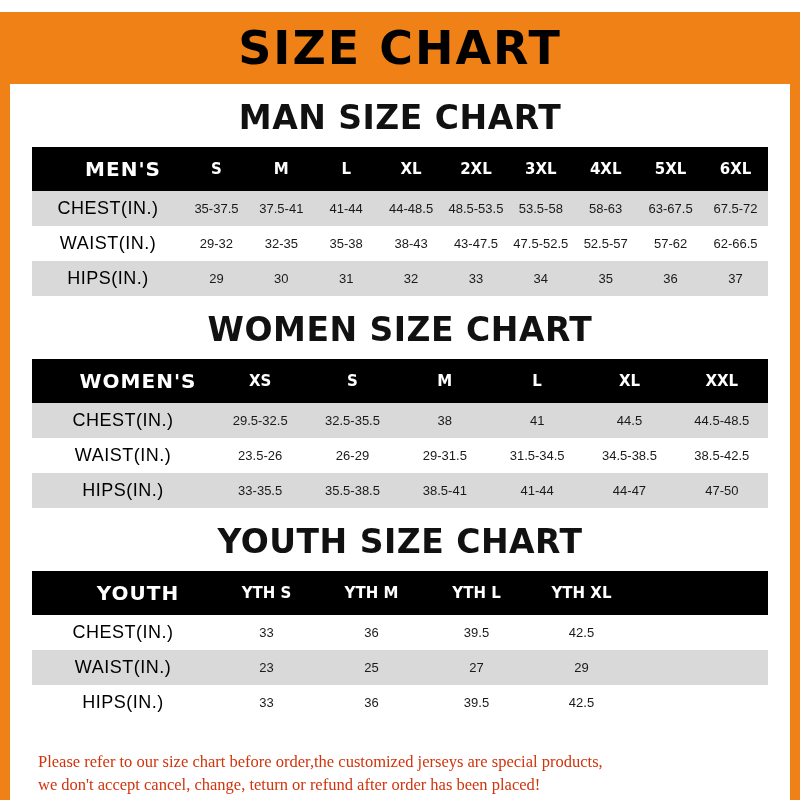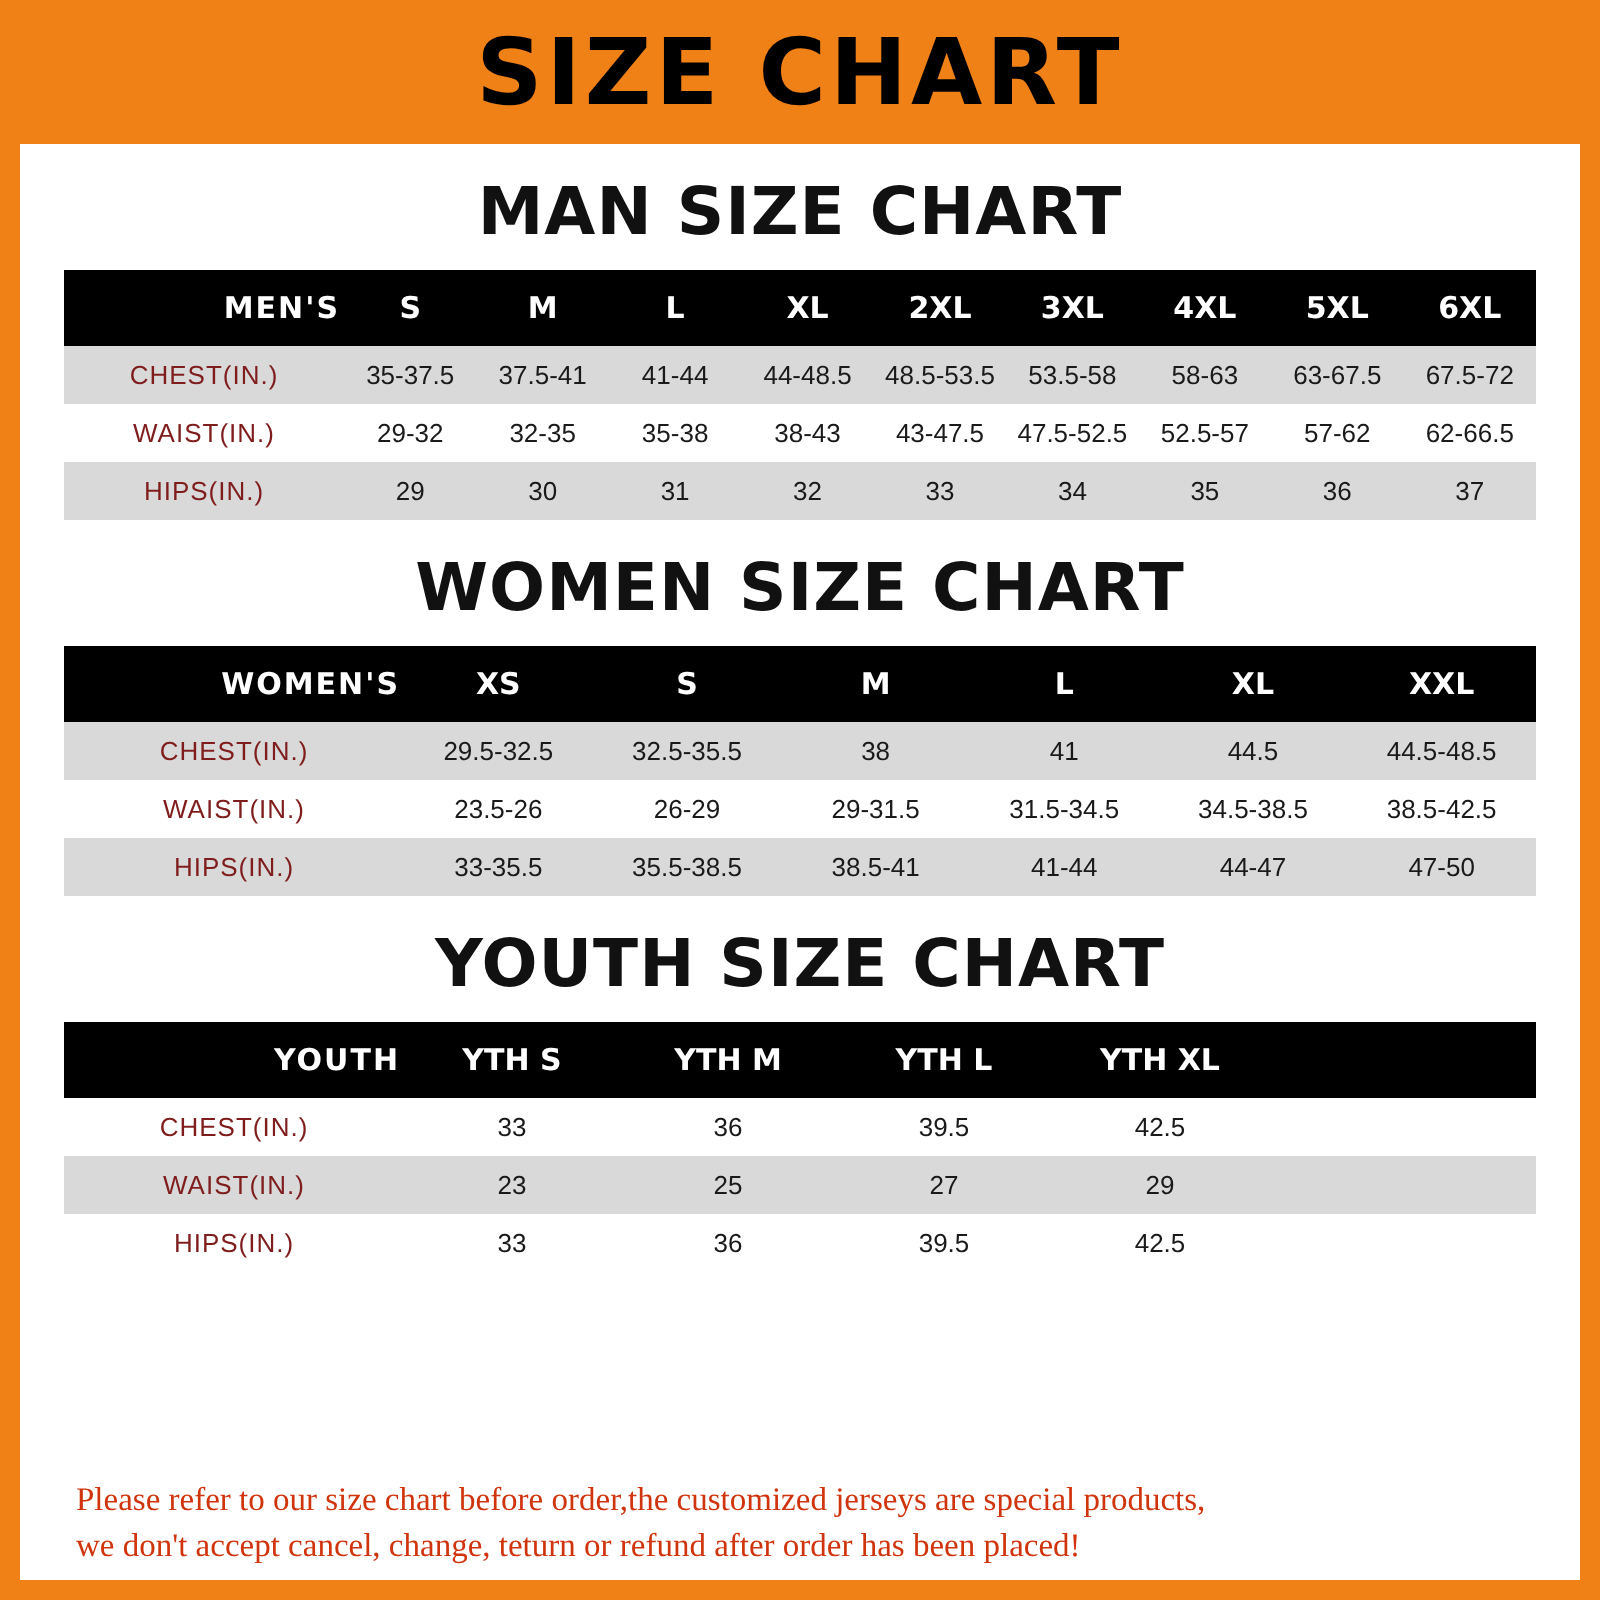--- a/index.html
+++ b/index.html
@@ -21,21 +21,21 @@
     box-sizing: border-box;
     border-left: 10px solid #ef8117;
     border-right: 10px solid #ef8117;
   }
   .header {
     background: #ef8117;
     height: 72px;
     display: flex;
     align-items: center;
     justify-content: center;
-    margin: 0 -10px;
+    margin: 12px -10px;
   }
   .header-title {
     font-family: "DejaVu Sans", sans-serif;
     font-weight: bold;
     font-size: 46px;
     letter-spacing: 2px;
     color: #000000;
     line-height: 1;
   }
   .section {
@@ -64,40 +64,40 @@
     font-family: "Liberation Sans", sans-serif;
   }
   table.size-table thead th {
     background: #000000;
     color: #ffffff;
     font-size: 14px;
     padding: 10px 2px;
     font-weight: bold;
   }
   table.size-table thead th.row-head {
-    text-align: right;
-    padding-left: 20px;
-    font-family: "DejaVu Sans", sans-serif;
-    font-size: 15px;
+    text-align: center;
+    padding-left: 32px;
+    font-family: "DejaVu Sans", sans-serif;
+    font-size: 20px;
     letter-spacing: 1px;
   }
   table.size-table thead th.col-head {
     font-family: "DejaVu Sans", sans-serif;
     font-size: 15px;
   }
   table.size-table tbody tr.light td {
     background: #ffffff;
   }
   table.size-table tbody tr.dark td {
     background: #d9d9d9;
   }
   table.size-table tbody td.row-label {
-    font-size: 13px;
+    font-size: 18px;
     letter-spacing: 0.5px;
-    color: #7f1d1d;
+    color: #000000;
   }
   .footer {
     position: absolute;
     left: 10px;
     right: 10px;
     bottom: 0;
     padding: 6px 18px 16px 18px;
     box-sizing: border-box;
   }
   .footer p {

